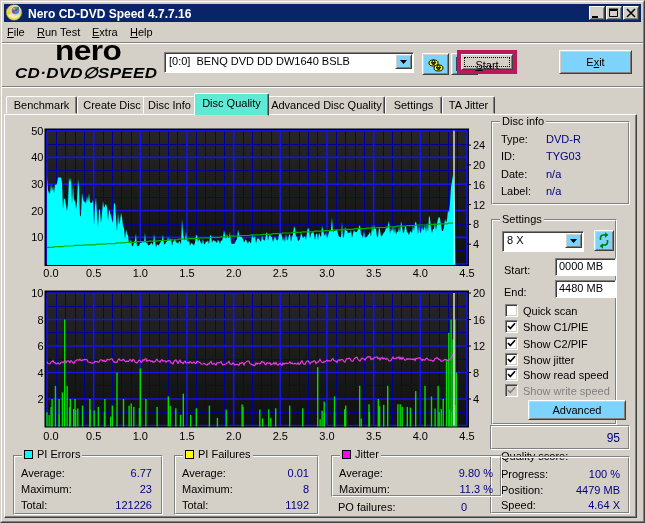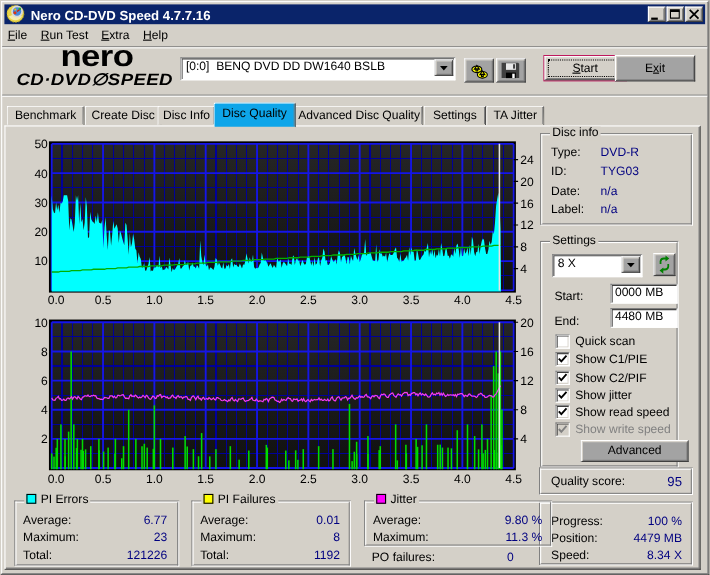--- a/index.html
+++ b/index.html
@@ -12,32 +12,32 @@
 .title .txt { position:absolute; left:24px; top:3px; letter-spacing:0; }
 .tbtn { position:absolute; top:2px; width:16px; height:14px; background:#d4d0c8;
   border:1px solid; border-color:#fff #404040 #404040 #fff; box-shadow:inset 1px 1px 0 #d4d0c8, inset -1px -1px 0 #808080; }
 
 .menu { left:4px; top:23px; width:637px; height:19px; }
 .menu span { position:absolute; top:3px; }
 u { text-decoration:underline; }
 .groove { height:2px; border-top:1px solid #808080; border-bottom:1px solid #fff; }
 
 .sunken { border:1px solid; border-color:#808080 #fff #fff #808080; box-shadow:inset 1px 1px 0 #404040; background:#fff; }
-.btn { background:#a3a3a3; border:1px solid; border-color:#fff #404040 #404040 #fff; box-shadow:inset 1px 1px 0 #d4d0c8, inset -1px -1px 0 #808080; }
+.btn { background:#7dd3fc; border:1px solid; border-color:#fff #404040 #404040 #fff; box-shadow:inset 1px 1px 0 #d4d0c8, inset -1px -1px 0 #808080; }
 .grp { border:1px solid; border-color:#808080 #fff #fff #808080; }
 .grp > .in { position:absolute; left:0;top:0;right:0;bottom:0; border:1px solid; border-color:#fff #808080 #808080 #fff; }
 .gtitle { position:absolute; top:-7px; background:#d4d0c8; padding:0 2px; line-height:13px; }
 .navy { color:#000080; }
 .row { position:absolute; height:13px; line-height:13px; }
 .rv { position:absolute; text-align:right; height:13px; line-height:13px; color:#000080; }
 
 .tab { position:absolute; top:96px; height:18px; background:#d4d0c8;
   border:1px solid; border-color:#fff #404040 #d4d0c8 #fff; border-radius:2px 2px 0 0;
   box-shadow:inset -1px 0 0 #808080; text-align:center; line-height:17px; }
-.tabact { position:absolute; top:93px; height:23px; background:#0ea5e9;
+.tabact { position:absolute; top:93px; height:23px; background:#5eead4;
   border:1px solid; border-color:#fff #404040 #d4d0c8 #fff; border-radius:2px 2px 0 0;
   box-shadow:inset -1px 0 0 #808080; text-align:center; line-height:19px; z-index:5; }
 .cb { position:absolute; width:13px; height:13px; background:#fff;
   border:1px solid; border-color:#808080 #fff #fff #808080; box-shadow:inset 1px 1px 0 #404040, inset -1px -1px 0 #d4d0c8; }
 </style></head>
 <body>
 <div class="abs frame1"></div>
 <div class="abs frame2"></div>
 
 <div class="abs title">
@@ -92,21 +92,21 @@
 </div>
 <div class="abs btn" style="left:451px;top:53px;width:27px;height:22px">
  <svg width="25" height="20" viewBox="0 0 25 20">
   <path d="M5 3 h14 l1 1 v13 h-16 v-14 z" fill="#404040"></path>
   <rect x="8" y="3.5" width="9" height="6" fill="#e8e8e8"></rect>
   <rect x="14.4" y="4.4" width="1.8" height="4" fill="#404040"></rect>
   <rect x="8" y="12" width="9" height="5" fill="#000"></rect>
   <rect x="13.7" y="13" width="2.2" height="4" fill="#fff"></rect>
  </svg>
 </div>
-<div class="abs" style="left:494px;top:50px;width:76px;height:24px;background:#d4d0c8;border:1px solid #be185d">
+<div class="abs" style="left:457px;top:50px;width:60px;height:24px;background:#d4d0c8;border:4px solid #be185d">
   <div style="position:absolute;inset:0;border:1px solid;border-color:#fff #404040 #404040 #fff;box-shadow:inset 1px 1px 0 #d4d0c8, inset -1px -1px 0 #808080"></div>
   <div style="position:absolute;left:3px;top:3px;right:3px;bottom:3px;border:1px dotted #000;text-align:center;line-height:15px"><u>S</u>tart</div>
 </div>
 <div class="abs btn" style="left:559px;top:50px;width:73px;height:24px;text-align:center;line-height:22px">E<u>x</u>it</div>
 <div class="abs groove" style="left:2px;top:86px;width:641px"></div>
 
 <div class="abs tab" style="left:6px;width:71px">Benchmark</div>
 <div class="abs tab" style="left:77px;width:70px">Create Disc</div>
 <div class="abs tab" style="left:143px;width:53px">Disc Info</div>
 <div class="abs tab" style="left:268px;width:117px">Advanced Disc Quality</div>
@@ -369,32 +369,32 @@
       <svg width="11" height="11" viewBox="0 0 11 11" style="position:absolute;left:0;top:0">
         <path d="M2 5 L4.3 7.5 L9 2.2" stroke="#808080" stroke-width="1.7" fill="none"></path>
       </svg>
     </div>
     <div class="row" style="left:31px;top:165px;color:#808080">Show write speed</div>
   <div class="btn" style="position:absolute;left:36px;top:180px;width:98px;height:20px;text-align:center;line-height:18px">Advanced</div>
 </div>
 
 <div class="abs grp" style="left:490px;top:425px;width:140px;height:25px">
     <div class="in"></div>
-  <div class="row" style="left:10px;top:6px">Quality score:</div>
+  <div class="row" style="left:10px;top:24px">Quality score:</div>
   <div class="rv" style="right:9px;top:6px;width:40px;font-size:12px">95</div>
 </div>
 
 <div class="abs grp" style="left:490px;top:456px;width:140px;height:58px">
     <div class="in"></div>
   <div class="row" style="left:10px;top:11px">Progress:</div>
     <div class="rv" style="right:9px;top:11px;width:70px">100 %</div>
   <div class="row" style="left:10px;top:27px">Position:</div>
     <div class="rv" style="right:9px;top:27px;width:70px">4479 MB</div>
   <div class="row" style="left:10px;top:42px">Speed:</div>
-    <div class="rv" style="right:9px;top:42px;width:70px">8.34 X</div>
+    <div class="rv" style="right:9px;top:42px;width:70px">4.64 X</div>
 </div>
 
 <div class="abs grp" style="left:13px;top:455px;width:150px;height:60px">
     <div class="in"></div>
   <span class="gtitle" style="left:8px;top:-8px"><span style="display:inline-block;width:9px;height:9px;background:#00ffff;border:1px solid #000;margin-right:4px;vertical-align:-1px"></span>PI Errors</span>
   <div class="row" style="left:7px;top:11px">Average:</div>
     <div class="rv" style="right:10px;top:11px;width:70px">6.77</div>
   <div class="row" style="left:7px;top:27px">Maximum:</div>
     <div class="rv" style="right:10px;top:27px;width:70px">23</div>
   <div class="row" style="left:7px;top:43px">Total:</div>

